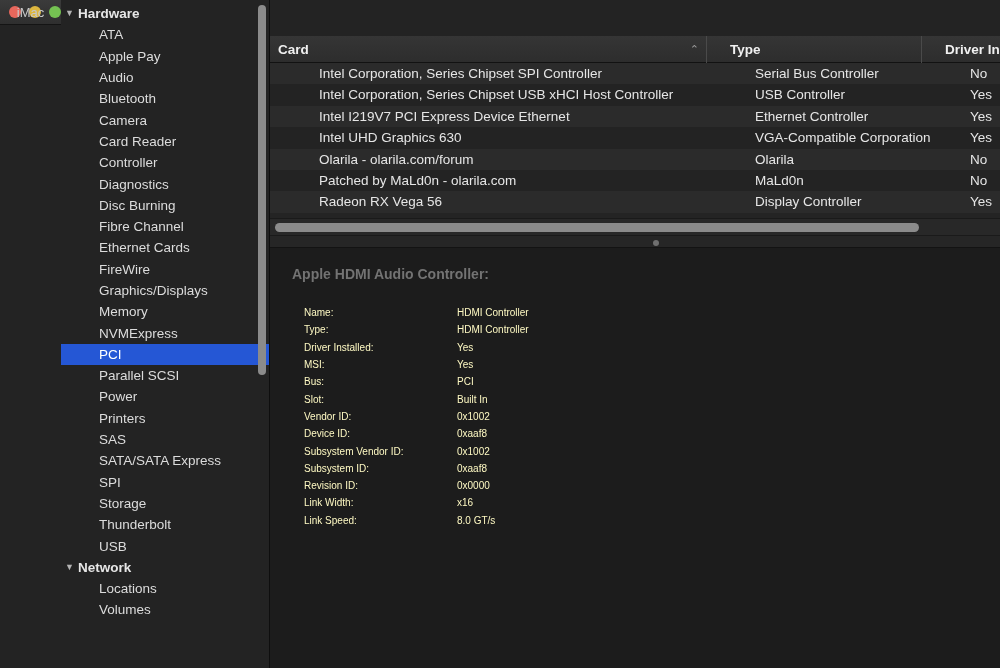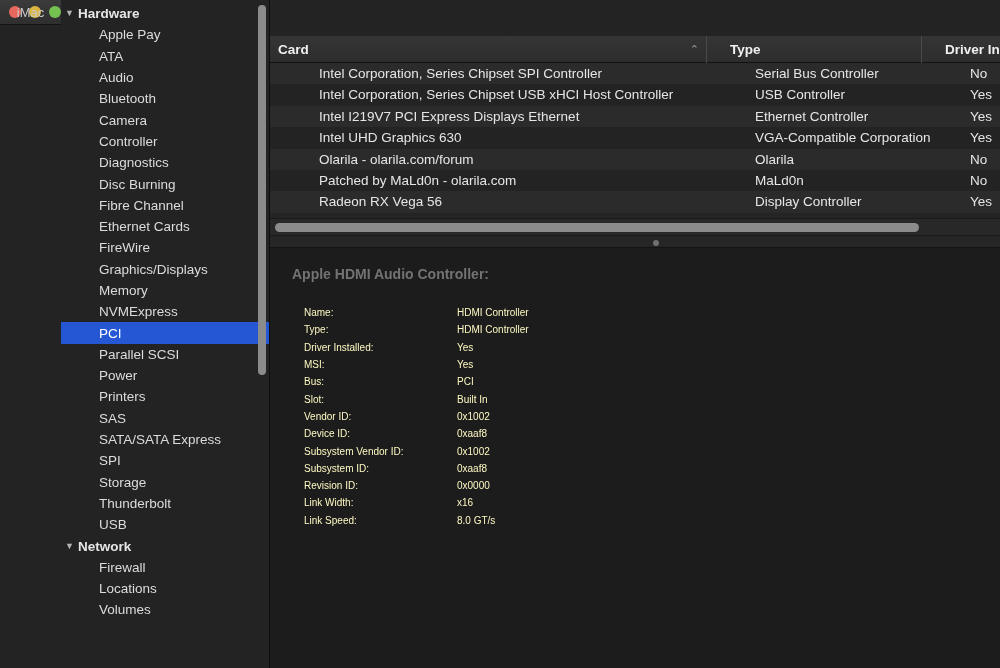--- a/index.html
+++ b/index.html
@@ -275,33 +275,36 @@
 
   <div id="body">
 
     <div id="sidebar">
       <div id="sidebar-list">
           <div class="side-row group">
             <span class="tri">▼</span>
             <span>Hardware</span>
           </div>
           <div class="side-row child">
+            <span>ATA</span>
+          </div>
+          <div class="side-row child">
             <span>Apple Pay</span>
           </div>
           <div class="side-row child">
-            <span>ATA</span>
-          </div>
-          <div class="side-row child">
             <span>Audio</span>
           </div>
           <div class="side-row child">
             <span>Bluetooth</span>
           </div>
           <div class="side-row child">
             <span>Camera</span>
+          </div>
+          <div class="side-row child">
+            <span>Card Reader</span>
           </div>
           <div class="side-row child">
             <span>Controller</span>
           </div>
           <div class="side-row child">
             <span>Diagnostics</span>
           </div>
           <div class="side-row child">
             <span>Disc Burning</span>
           </div>
@@ -349,23 +352,20 @@
           </div>
           <div class="side-row child">
             <span>Thunderbolt</span>
           </div>
           <div class="side-row child">
             <span>USB</span>
           </div>
           <div class="side-row group">
             <span class="tri">▼</span>
             <span>Network</span>
-          </div>
-          <div class="side-row child">
-            <span>Firewall</span>
           </div>
           <div class="side-row child">
             <span>Locations</span>
           </div>
           <div class="side-row child">
             <span>Volumes</span>
           </div>
         </div>
       <div id="sidebar-scrollbar"></div>
     </div>
@@ -391,21 +391,21 @@
               <div class="td c-card">Intel Corporation, Series Chipset SPI Controller</div>
               <div class="td c-type">Serial Bus Controller</div>
               <div class="td c-drv">No</div>
             </div>
             <div class="tr even">
               <div class="td c-card">Intel Corporation, Series Chipset USB xHCI Host Controller</div>
               <div class="td c-type">USB Controller</div>
               <div class="td c-drv">Yes</div>
             </div>
             <div class="tr odd">
-              <div class="td c-card">Intel I219V7 PCI Express Displays Ethernet</div>
+              <div class="td c-card">Intel I219V7 PCI Express Device Ethernet</div>
               <div class="td c-type">Ethernet Controller</div>
               <div class="td c-drv">Yes</div>
             </div>
             <div class="tr even">
               <div class="td c-card">Intel UHD Graphics 630</div>
               <div class="td c-type">VGA-Compatible Corporation</div>
               <div class="td c-drv">Yes</div>
             </div>
             <div class="tr odd">
               <div class="td c-card">Olarila - olarila.com/forum</div>

